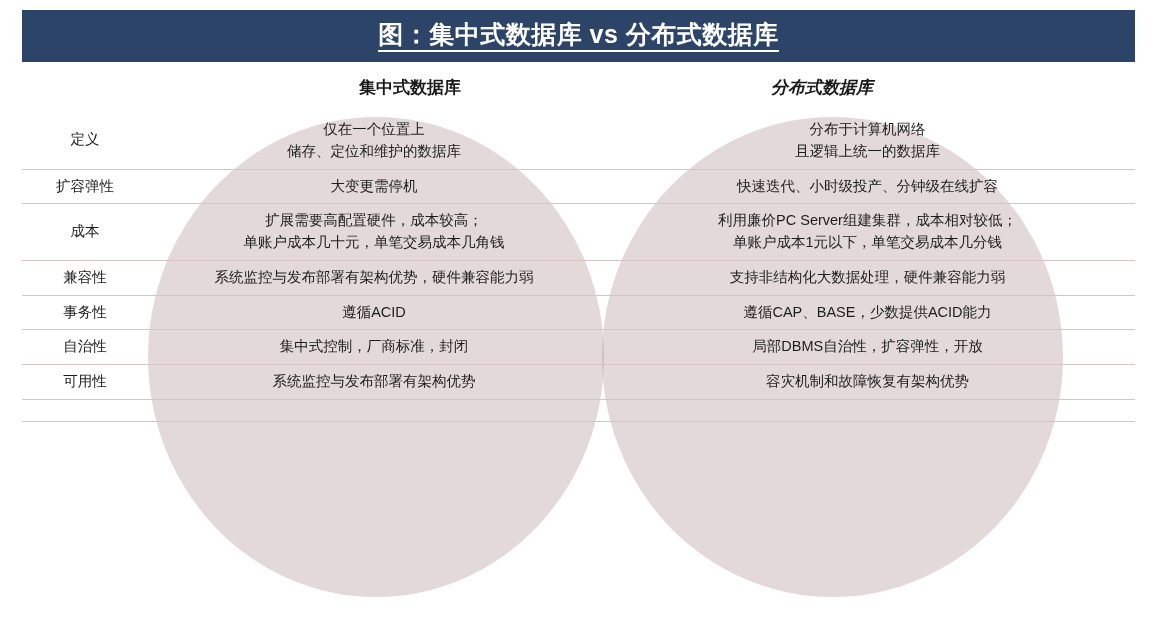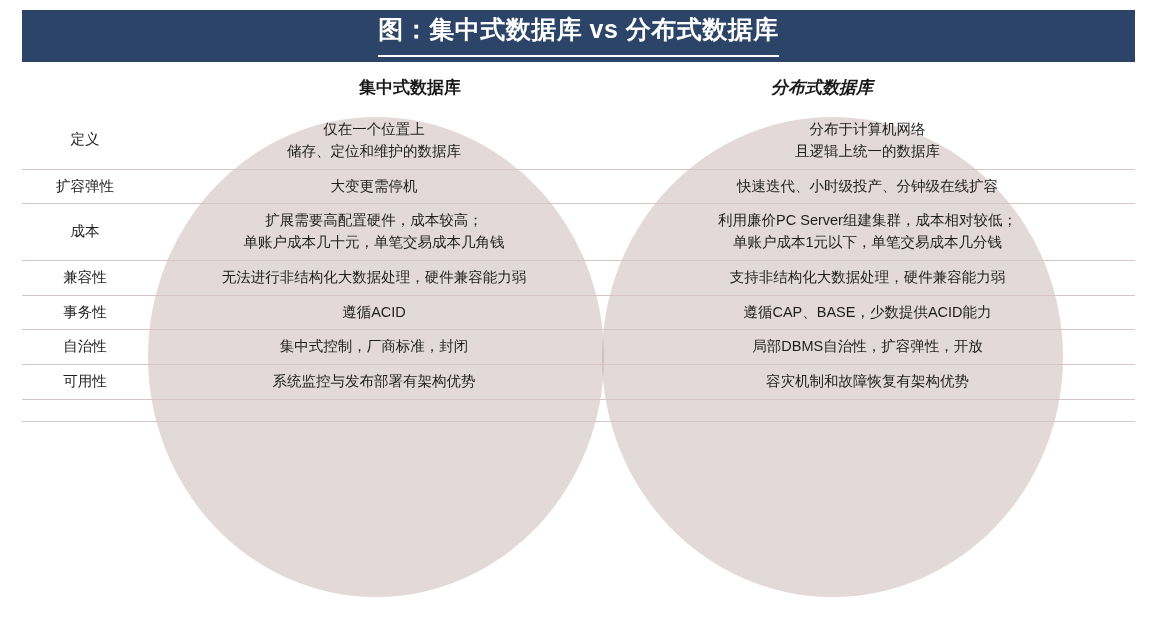--- a/index.html
+++ b/index.html
@@ -22,21 +22,21 @@
     width: 1113px; height: 52px;
     background: #2b4467;
     display: flex; align-items: center; justify-content: center;
   }
   #title-text {
     color: #ffffff;
     font-size: 25px;
     font-weight: bold;
     letter-spacing: 0.5px;
     border-bottom: 2px solid #ffffff;
-    padding-bottom: 12px;
+    padding-bottom: 2px;
     line-height: 1.15;
     white-space: nowrap;
   }
 
   
   #venn-layer {
     position: absolute;
     left: 0; top: 0; width: 1155px; height: 623px;
     pointer-events: none;
   }
@@ -130,21 +130,21 @@
           <td class="cell-central">大变更需停机</td>
           <td class="cell-distrib">快速迭代、小时级投产、分钟级在线扩容</td>
         </tr>
         <tr>
           <td class="cell-label">成本</td>
           <td class="cell-central">扩展需要高配置硬件，成本较高；<br>单账户成本几十元，单笔交易成本几角钱</td>
           <td class="cell-distrib">利用廉价PC Server组建集群，成本相对较低；<br>单账户成本1元以下，单笔交易成本几分钱</td>
         </tr>
         <tr>
           <td class="cell-label">兼容性</td>
-          <td class="cell-central">无法进行非结构化大数据处理，硬件兼容能力弱</td>
+          <td class="cell-central">系统监控与发布部署有架构优势，硬件兼容能力弱</td>
           <td class="cell-distrib">支持非结构化大数据处理，硬件兼容能力弱</td>
         </tr>
         <tr>
           <td class="cell-label">事务性</td>
           <td class="cell-central">遵循ACID</td>
           <td class="cell-distrib">遵循CAP、BASE，少数提供ACID能力</td>
         </tr>
         <tr>
           <td class="cell-label">自治性</td>
           <td class="cell-central">集中式控制，厂商标准，封闭</td>

